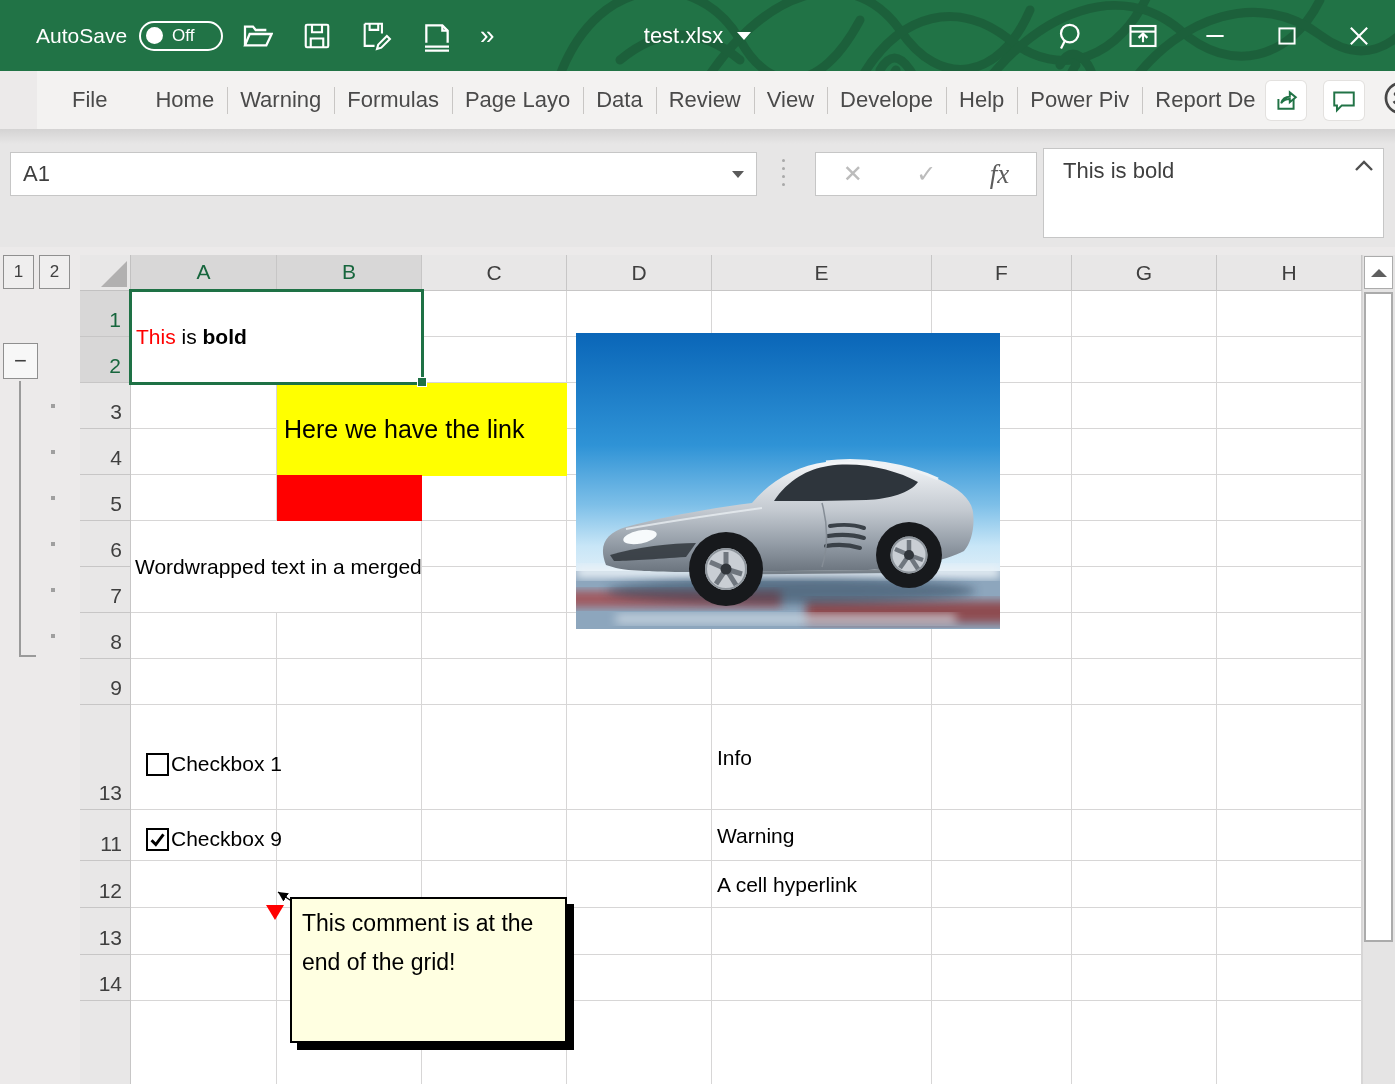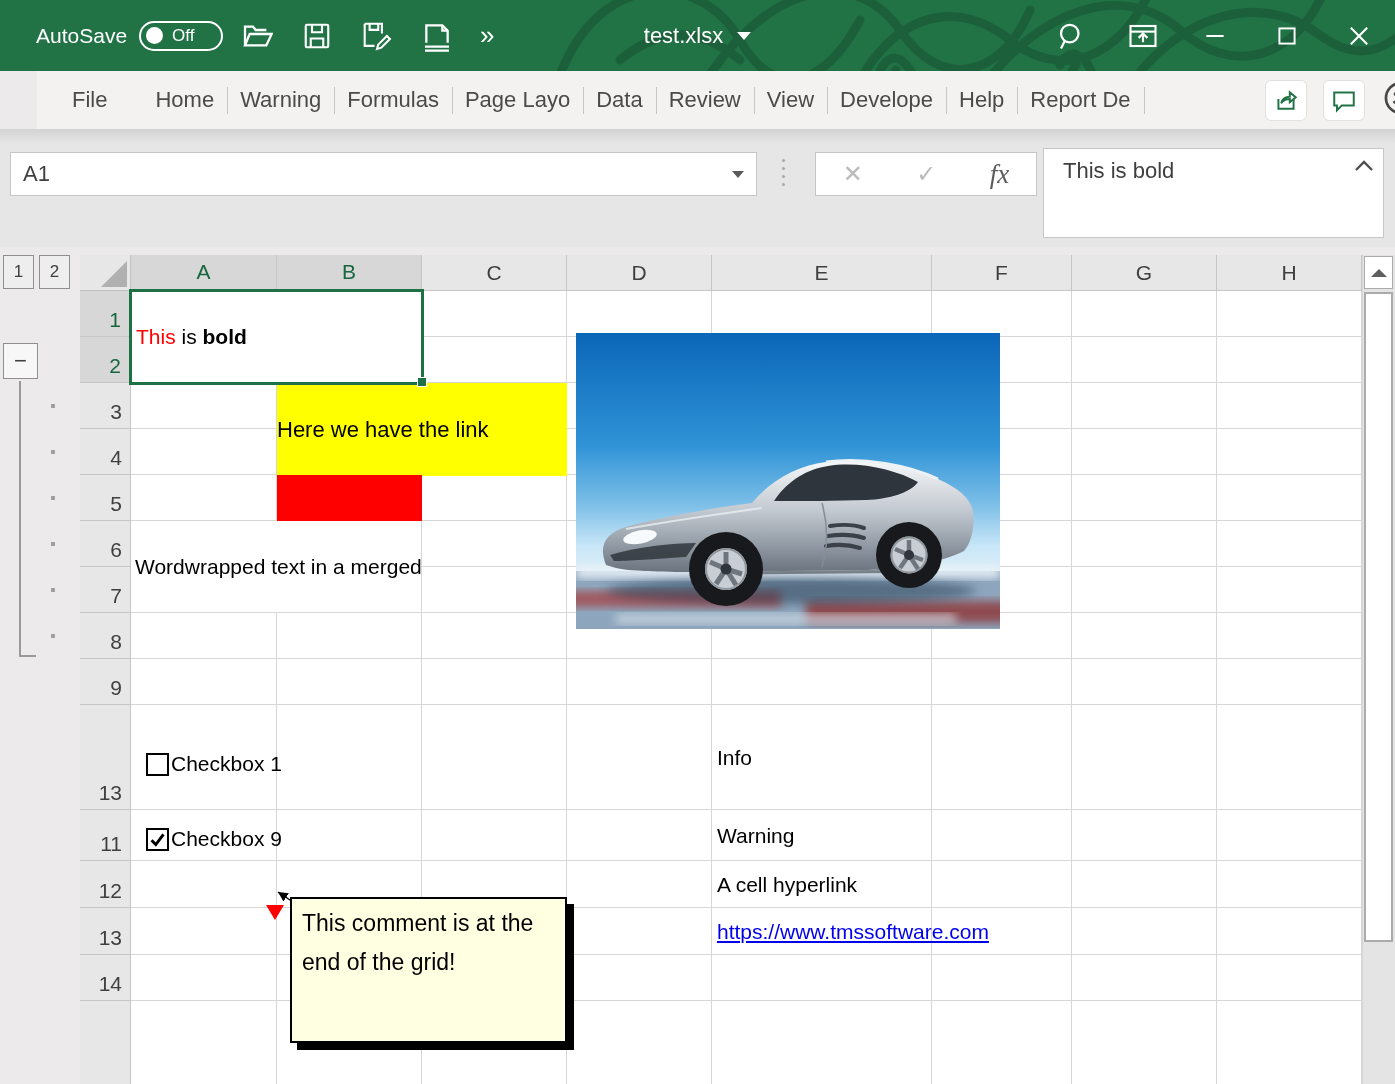--- a/index.html
+++ b/index.html
@@ -53,21 +53,21 @@
   .col-header { position:absolute; background:#e8e7e7; border-right:1px solid #c7c6c6; border-bottom:1px solid #c7c6c6; display:flex; align-items:center; justify-content:center; font-size:21px; color:#3f3f3f; cursor:pointer; }
   .col-header.sel { background:#d8d7d7; color:#17663d; border-bottom:2px solid #217346; }
   .row-header { position:absolute; background:#e8e7e7; border-right:1px solid #c7c6c6; border-bottom:1px solid #c7c6c6; display:flex; align-items:flex-end; justify-content:flex-end; padding:0 8px 4px 0; font-size:21px; color:#3f3f3f; cursor:pointer; }
   .row-header.sel { background:#d8d7d7; color:#17663d; border-right:2px solid #217346; }
   .cell { position:absolute; background:#fff; border-right:1px solid #d7d6d6; border-bottom:1px solid #d7d6d6; cursor:cell; }
   .cell.nobottom { border-bottom:none; }
   
   .merged-a1 { position:absolute; left:131px; top:291px; width:291px; height:92px; background:#fff; z-index:3; display:flex; align-items:center; padding-left:5px; font-size:21px; color:#000; cursor:cell; }
   .sel-border { position:absolute; left:129px; top:289px; width:295px; height:96px; border:3px solid #1e7145; z-index:4; pointer-events:none; }
   .sel-handle { position:absolute; left:417px; top:377px; width:10px; height:10px; background:#1e7145; border:1px solid #fff; z-index:5; cursor:crosshair; }
-  .merged-yellow { position:absolute; left:277px; top:383px; width:290px; height:93px; background:#FFFF00; z-index:2; display:flex; align-items:center; font-size:22px; color:#000; cursor:cell; }
+  .merged-yellow { position:absolute; left:277px; top:383px; width:290px; height:93px; background:#FFFF00; z-index:2; display:flex; align-items:center; padding-left:7px; font-size:25px; color:#000; cursor:cell; }
   .cell-red { position:absolute; left:277px; top:475px; width:145px; height:46px; background:#FF0000; z-index:2; cursor:cell; }
   .merged-wrap { position:absolute; left:131px; top:521px; width:291px; height:92px; background:#fff; border-right:1px solid #d7d6d6; border-bottom:1px solid #d7d6d6; z-index:2; display:flex; align-items:center; padding-left:4px; font-size:21px; color:#000; white-space:nowrap; overflow:hidden; cursor:cell; }
   .car-frame { position:absolute; left:576px; top:333px; width:424px; height:296px; z-index:5; cursor:pointer; }
   .checkbox-ctl { position:absolute; display:flex; align-items:center; z-index:3; cursor:pointer; }
   .cbx { width:23px; height:23px; border:2px solid #000; background:#fff; display:flex; align-items:center; justify-content:center; }
   .cbx-label { font-size:21px; color:#000; padding-left:2px; }
   .etext { position:absolute; left:717px; width:212px; display:flex; align-items:center; font-size:21px; color:#000; z-index:2; }
   .elink { position:absolute; left:717px; width:290px; display:flex; align-items:center; font-size:21px; z-index:2; }
   .elink a { color:#0000EE; text-decoration:underline; cursor:pointer; }
   .cmt-tri { position:absolute; left:266px; top:905px; width:18px; height:15px; background:#FF0000; clip-path:polygon(0 0,100% 0,50% 100%); z-index:6; }
@@ -176,20 +176,21 @@
         <div class="tab file">File</div>
         <div class="tab">Home</div>
         <div class="tab sep">Warning</div>
         <div class="tab sep">Formulas</div>
         <div class="tab sep">Page Layo</div>
         <div class="tab sep">Data</div>
         <div class="tab sep">Review</div>
         <div class="tab sep">View</div>
         <div class="tab sep">Develope</div>
         <div class="tab sep">Help</div>
+        <div class="tab sep">Power Piv</div>
         <div class="tab sep">Report De</div>
         <div class="tab-end-sep"></div>
       </div>
     <div class="ribbon-right">
       <span class="pill-btn">
         <svg width="26" height="26" viewBox="0 0 24 24" fill="none" stroke="#217346" stroke-width="1.8">
           <path d="M5 11 v9 h14 v-9"></path>
             <path d="M15.5 9 C13 9 9 10 7.5 15 C9.5 11.5 12 11 15.5 11 v3 l5.5-4.5 L15.5 5 Z"></path>
         </svg>
       </span>
@@ -495,23 +496,20 @@
 
   <div class="etext" style="top:705px;height:105px;">
     <span>Info</span>
   </div>
   <div class="etext" style="top:810px;height:51px;">
     <span>Warning</span>
   </div>
   <div class="etext" style="top:861px;height:47px;">
     <span>A cell hyperlink</span>
   </div>
-  <div class="elink" style="top:908px;height:47px;">
-    <a>https://www.tmssoftware.com</a>
-  </div>
 
   <div class="cmt-tri"></div>
   <svg class="cmt-arrow" width="44" height="26" viewBox="0 0 44 26">
     <defs>
       <marker id="ah" markerWidth="9" markerHeight="8" refX="7" refY="3.5" orient="auto">
           <path d="M0,0 L7,3.5 L0,7 Z" fill="#000"></path>
         </marker>
     </defs>
     <line x1="38" y1="24" x2="14" y2="8" stroke="#000" stroke-width="1.4" marker-end="url(#ah)"></line>
   </svg>

